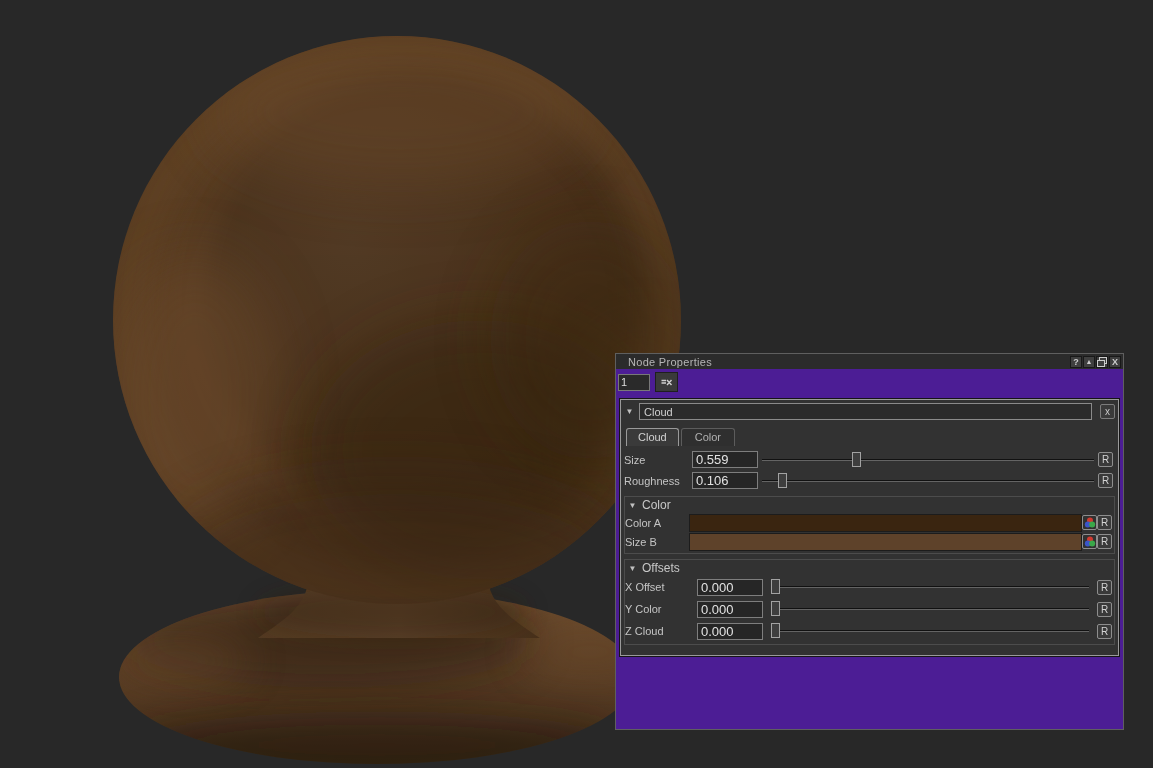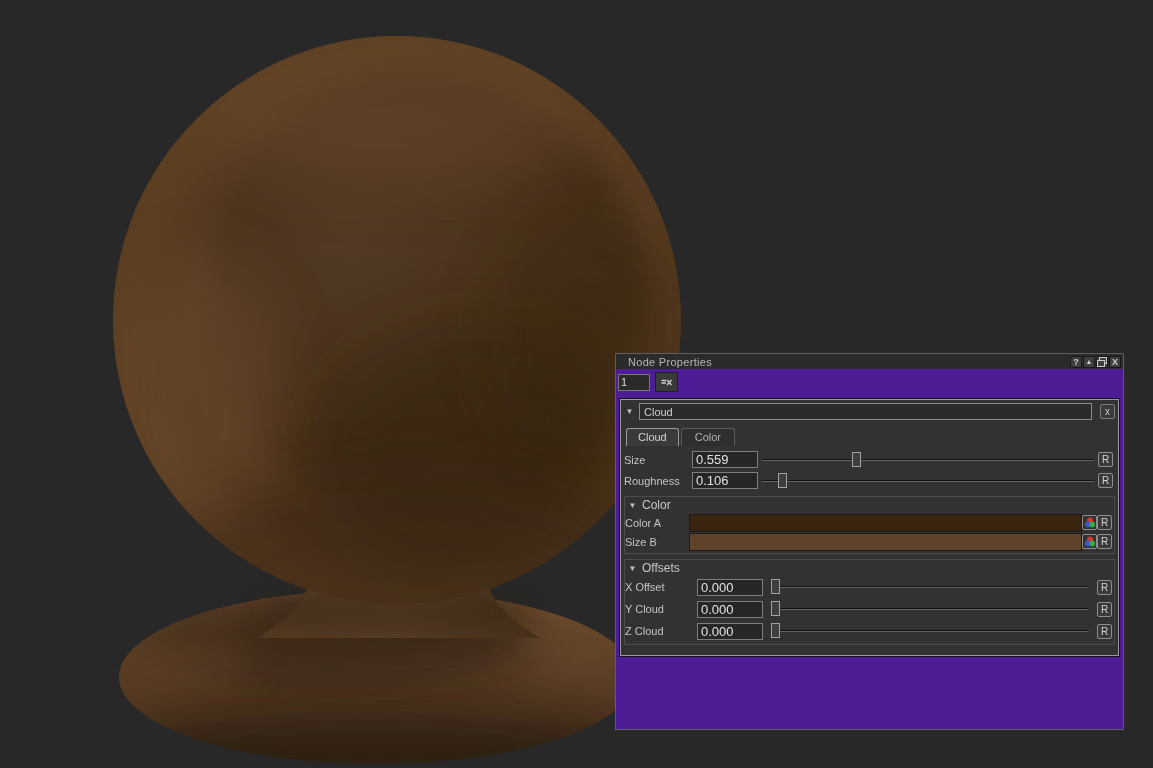--- a/index.html
+++ b/index.html
@@ -219,21 +219,21 @@
           <span class="plabel">X Offset</span>
           <input class="pinput" value="0.000" style="">
           <span class="pslider">
             <span class="ptrack"></span>
             <span class="phandle" style="left: calc(0% + 0px);"></span>
           </span>
           <span class="rbtn">R</span>
         </div>
 
         <div class="prow orow">
-          <span class="plabel">Y Cloud</span>
+          <span class="plabel">Y Color</span>
           <input class="pinput" value="0.000" style="">
           <span class="pslider">
             <span class="ptrack"></span>
             <span class="phandle" style="left: calc(0% + 0px);"></span>
           </span>
           <span class="rbtn">R</span>
         </div>
 
         <div class="prow orow">
           <span class="plabel">Z Cloud</span>

